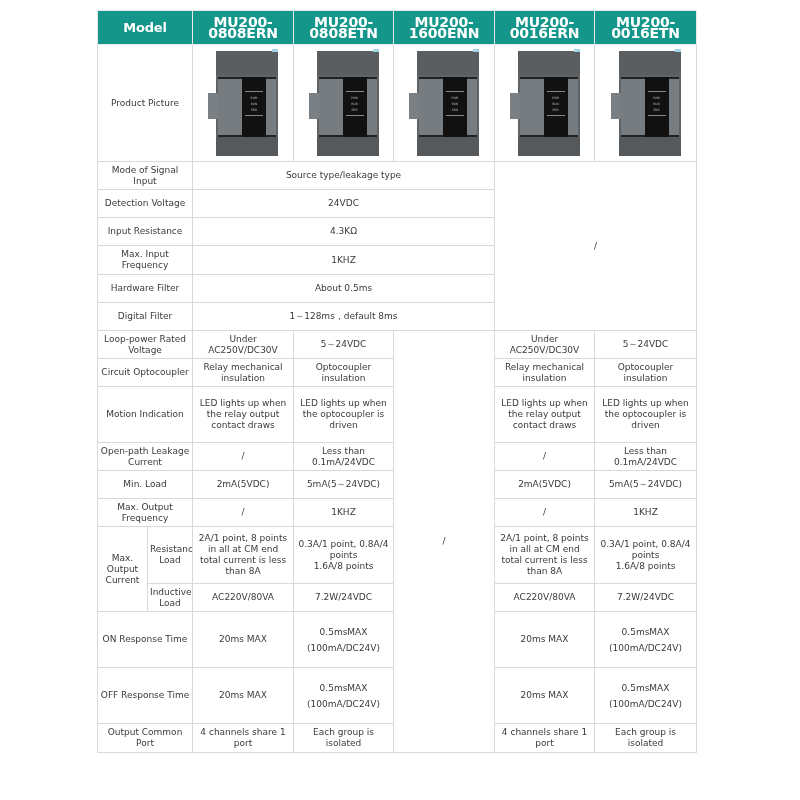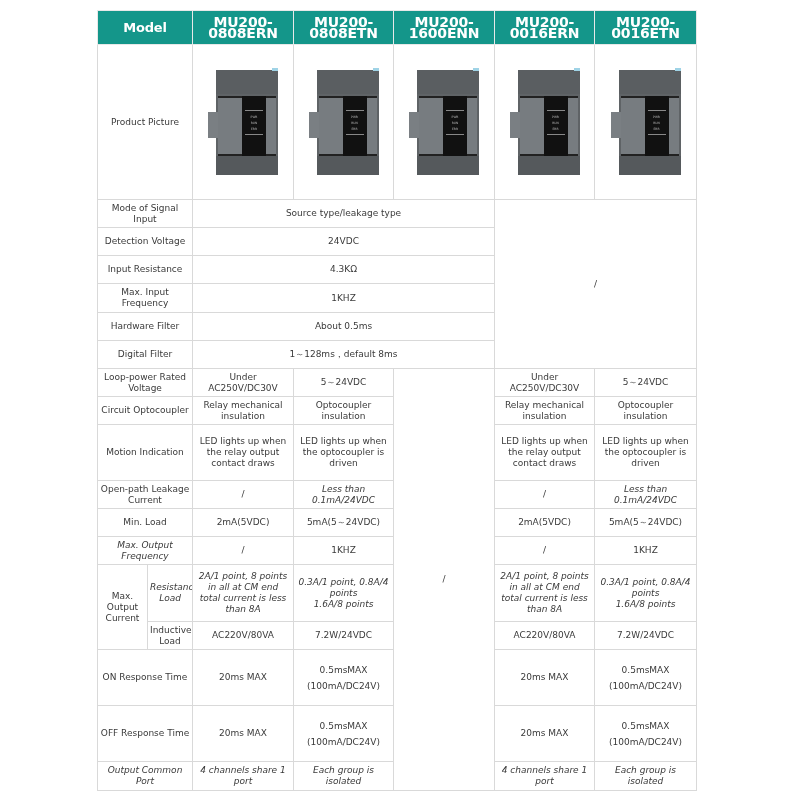--- a/index.html
+++ b/index.html
@@ -6,21 +6,21 @@
   body { width: 800px; height: 800px; position: relative; overflow: hidden;
          font-family: "DejaVu Sans", "Liberation Sans", sans-serif; color: #3a3a3a; }
   table.spec { position: absolute; left: 97px; top: 10px; border-collapse: collapse;
                table-layout: fixed; width: 599px; }
   table.spec td, table.spec th { border: 1px solid #d9d9d9; text-align: center; vertical-align: middle;
                padding: 0 2px; font-size: 9px; line-height: 11px; font-weight: normal; overflow: hidden; }
   table.spec th { background: #14968a; color: #ffffff; font-weight: bold; font-size: 14px;
                   border-color: #e8e8e8; height: 33px; letter-spacing: -0.2px; }
   table.spec th.model { font-size: 13px; }
   .lbl { font-size: 9px; }
-  .small { font-size: 8px; line-height: 10px; font-style: italic; }
+  .small { font-size: 8px; line-height: 10px; }
   .left { text-align: right; }
   .device { position: relative; width: 70px; height: 105px; margin: 0 auto; }
   .d-body { position: absolute; left: 8px; top: 0; width: 62px; height: 105px; background: #5f6366; }
   .d-top { position: absolute; left: 8px; top: 0; width: 62px; height: 24px; background: #5a5e61; }
   .d-rail { position: absolute; left: 0; top: 42px; width: 10px; height: 26px; background: #7a7f83; }
   .d-panel { position: absolute; left: 10px; top: 26px; width: 58px; height: 56px; background: #777c80;
              border-top: 2px solid #222; border-bottom: 2px solid #222; }
   .d-window { position: absolute; left: 34px; top: 26px; width: 24px; height: 60px; background: #111111; }
   .d-led { position: absolute; left: 40px; width: 12px; height: 3px; font-size: 3px; color: #bbb;
            line-height: 3px; text-align: center; }
@@ -45,21 +45,21 @@
   <tbody>
       <tr>
     <th colspan="2" class="model">Model</th>
     <th>MU200-0808ERN</th>
     <th>MU200-0808ETN</th>
     <th>MU200-1600ENN</th>
     <th>MU200-0016ERN</th>
     <th>MU200-0016ETN</th>
   </tr>
 
-  <tr style="height:155px">
+  <tr style="height:117px">
     <td colspan="2" class="lbl">Product Picture</td>
     <td>
       <div class="device">
         <div class="d-body"></div>
             <div class="d-top"></div>
             <div class="d-clip"></div>
             <div class="d-rail"></div>
         <div class="d-panel"></div>
             <div class="d-window"></div>
         <div class="d-line" style="top:40px"></div>

